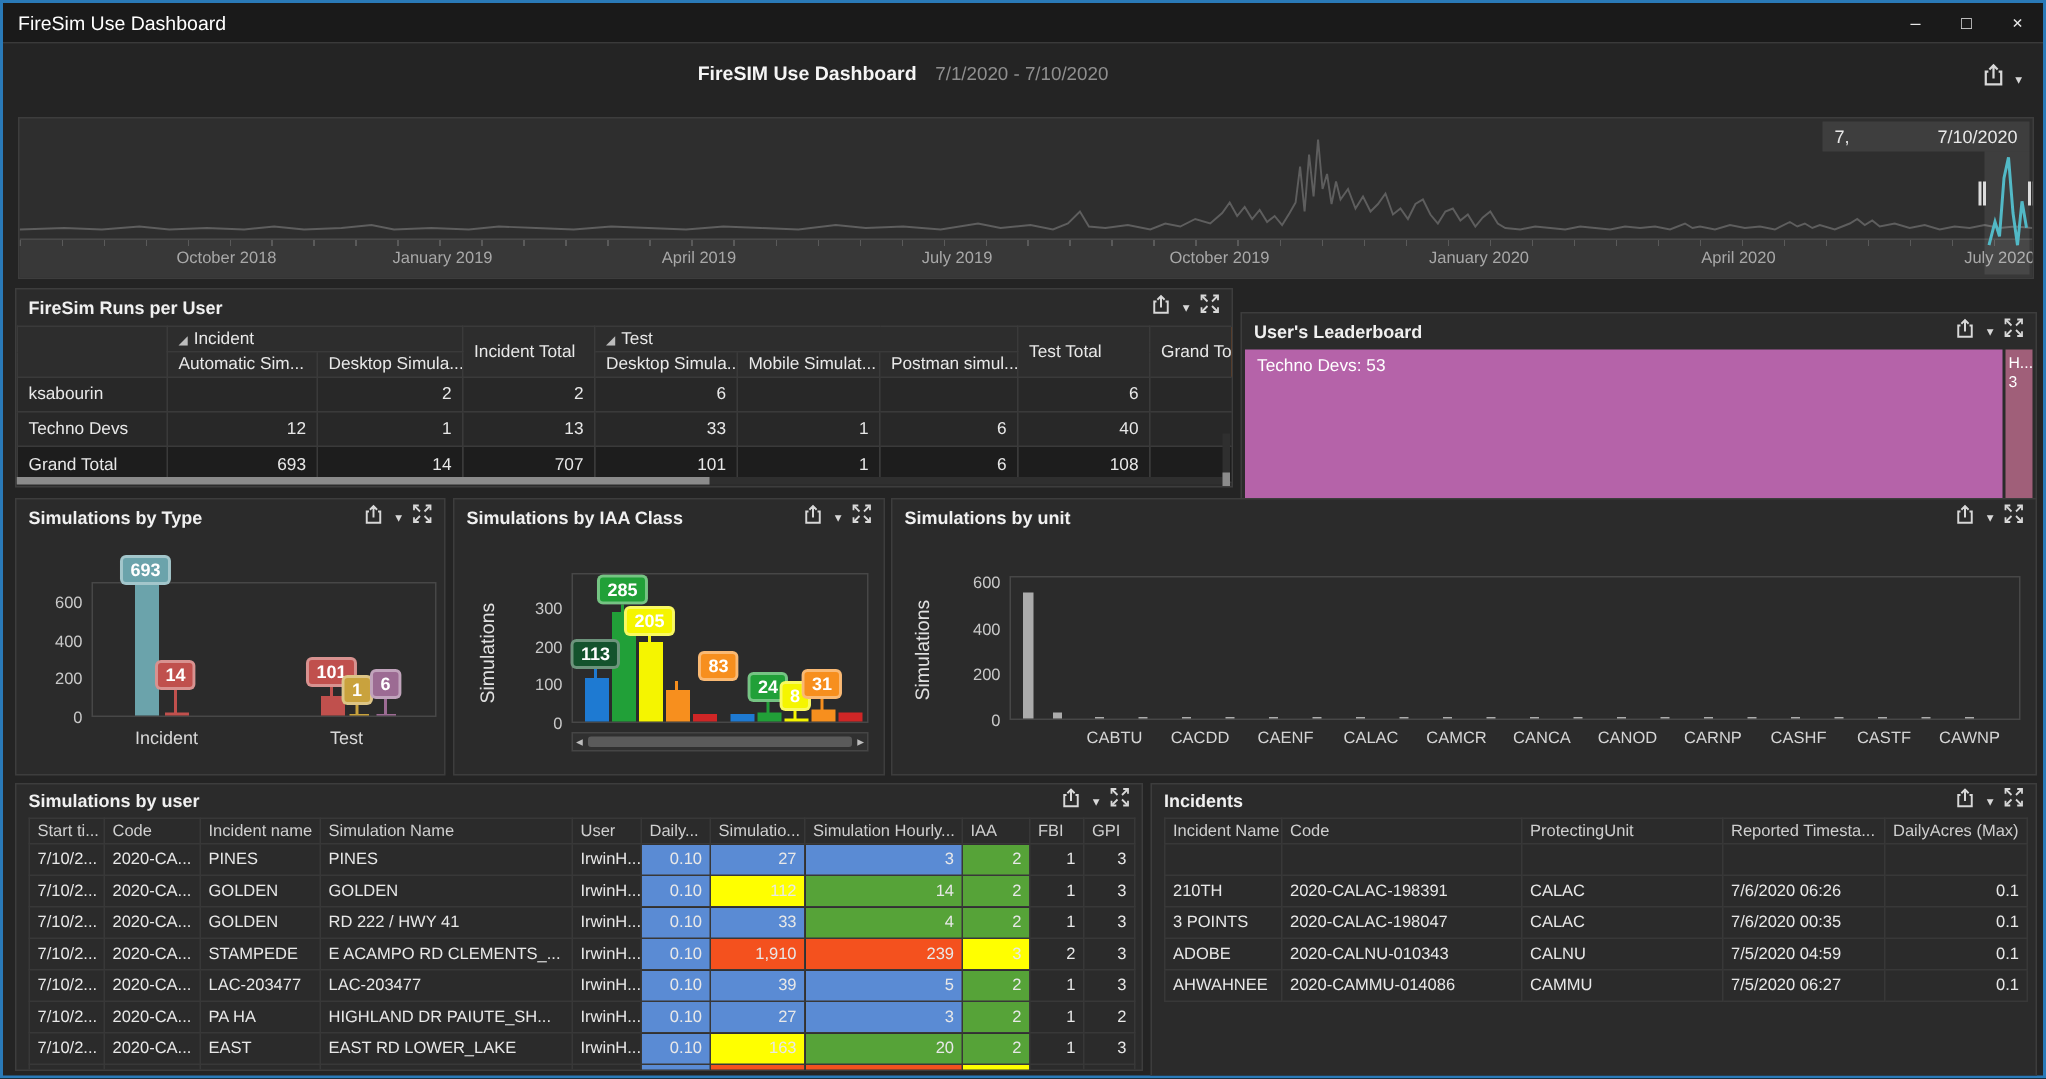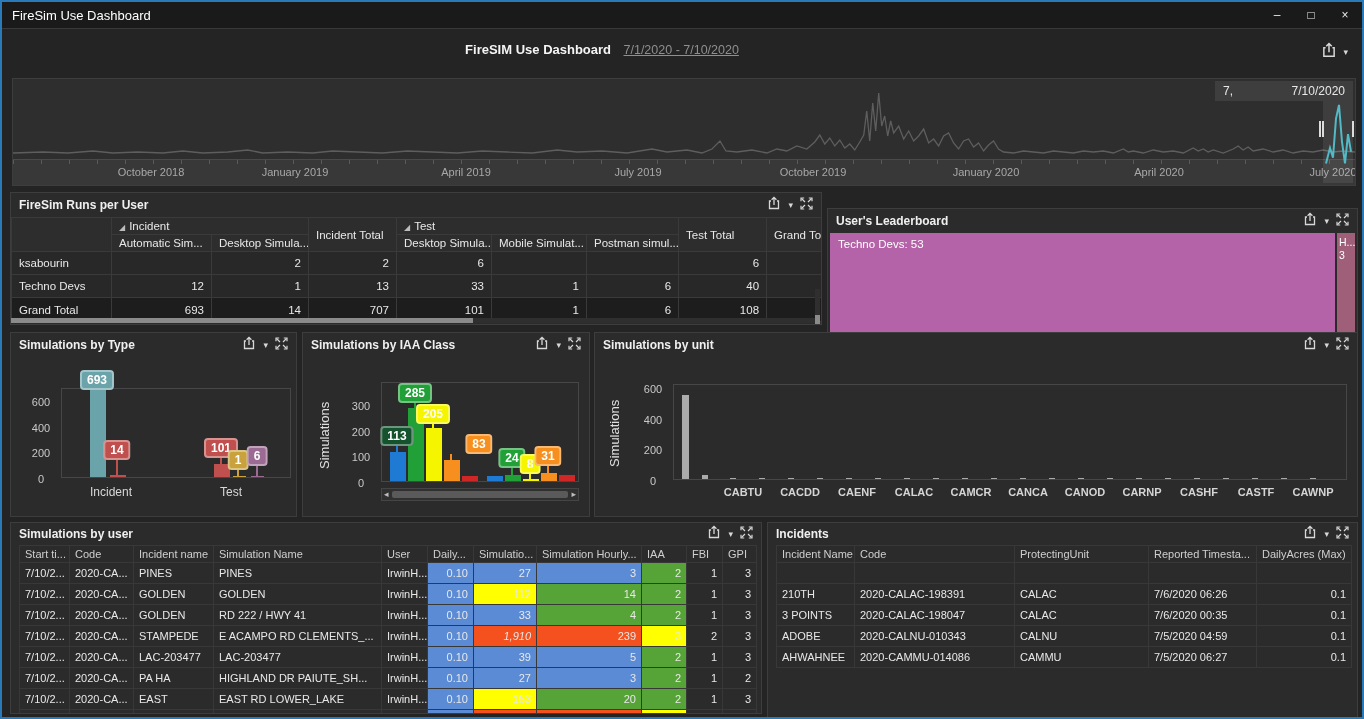--- a/index.html
+++ b/index.html
@@ -5,21 +5,21 @@
   html,body{margin:0;padding:0;background:#111;font-family:"Liberation Sans",sans-serif;}
   .window{position:relative;width:1364px;height:719px;background:#242424;border:2px solid #2a7ab8;box-sizing:border-box;overflow:hidden;color:#e8e8e8;}
   
   .titlebar{position:absolute;left:0;top:0;right:0;height:26px;background:#1a1a1a;display:flex;align-items:center;justify-content:space-between;border-bottom:1px solid #3a3a3a;}
   .tb-title{font-size:13px;color:#fff;padding-left:10px;}
   .tb-ctrls{display:flex;align-items:center;gap:0;}
   .tb-btn{width:34px;text-align:center;font-size:12px;color:#e8e8e8;cursor:default;}
   
   .dash-head{position:absolute;left:0;top:38px;width:1200px;text-align:center;}
   .dash-title{font-weight:bold;font-size:13px;color:#f5f5f5;}
-  .dash-range{font-size:12.5px;color:#8f8f8f;margin-left:8px;text-decoration:underline;}
+  .dash-range{font-size:12.5px;color:#8f8f8f;margin-left:8px;}
   .head-icons{position:absolute;right:14px;top:40px;display:flex;align-items:center;gap:6px;}
   .caret{font-size:9px;color:#d8d8d8;}
   
   .timeline{position:absolute;left:10px;top:76px;width:1344px;height:108px;background:#2e2e2e;border:1px solid #3d3d3d;box-sizing:border-box;overflow:hidden;}
   .tl-plot{position:absolute;left:0;top:0;width:100%;height:80px;}
   .tl-band{position:absolute;left:0;top:80px;width:100%;height:28px;background:#383838;border-top:1px solid #4a4a4a;}
   .tl-ticks{position:absolute;left:0;top:0;width:100%;height:4px;background:repeating-linear-gradient(90deg,#5a5a5a 0 1px,transparent 1px 28px);}
   .tl-label{position:absolute;top:7px;transform:translateX(-50%);font-size:11px;color:#a8a8a8;white-space:nowrap;}
   .tl-datestrip{position:absolute;right:2px;top:2px;width:138px;height:20px;background:#3e3e3e;display:flex;align-items:center;justify-content:space-between;padding:0 8px;box-sizing:border-box;font-size:12px;color:#e8e8e8;}
   .tl-selection{position:absolute;right:2px;top:22px;bottom:2px;width:30px;background:rgba(255,255,255,.08);}
@@ -44,29 +44,29 @@
   .scroll-h .thumb{position:absolute;left:0;top:0;height:5px;width:462px;background:#8b8b8b;}
   .scroll-v{position:absolute;right:1px;top:72px;width:5px;height:60px;background:#2f2f2f;}
   .scroll-v .thumb{position:absolute;left:0;bottom:0;width:5px;height:34px;background:#8b8b8b;}
   
   .lb-wrap{position:absolute;left:2px;top:24px;right:2px;bottom:3px;display:flex;gap:2px;}
   .lb-big{flex:1;padding:5px 8px;font-size:11.5px;color:#fff;box-sizing:border-box;}
   .lb-small{width:18px;padding:3px 2px;font-size:10.5px;color:#fff;box-sizing:border-box;line-height:13px;}
   
   .plotframe{position:absolute;border:1px solid #474747;box-sizing:border-box;}
   .bar{position:absolute;bottom:0;}
-  .ytick{position:absolute;text-align:center;font-size:11px;color:#c8c8c8;width:28px;}
+  .ytick{position:absolute;text-align:right;font-size:11px;color:#c8c8c8;width:28px;}
   .catlabel{position:absolute;text-align:center;font-size:12px;color:#d8d8d8;}
   .badge{position:absolute;transform:translateX(-50%);padding:1px 5px;border-radius:4px;border:2px solid rgba(255,255,255,.38);font-size:12px;font-weight:bold;color:#fff;line-height:14px;z-index:3;white-space:nowrap;}
   .conn{position:absolute;width:2px;z-index:2;}
   .ylabel{position:absolute;writing-mode:vertical-rl;transform:rotate(180deg);font-size:13px;color:#e0e0e0;text-align:center;}
   .chart-scroll{position:absolute;height:13px;background:#303030;border:1px solid #454545;box-sizing:border-box;display:flex;align-items:center;justify-content:space-between;padding:0 2px;}
   .chart-scroll .arrow{font-size:9px;color:#bdbdbd;line-height:11px;}
   .chart-scroll .thumb{flex:1;height:7px;margin:0 3px;background:#5a5a5a;border-radius:2px;}
-  .unit-cat{position:absolute;transform:translateX(-50%);font-size:11px;color:#d5d5d5;white-space:nowrap;font-weight:bold;}
+  .unit-cat{position:absolute;transform:translateX(-50%);font-size:11px;color:#d5d5d5;white-space:nowrap;}
   
   .dtable{font-size:11px;}
   .dtable td{border:1px solid #383838;padding:0 5px;white-space:nowrap;overflow:hidden;color:#e8e8e8;height:20px;}
   .dtable .hd td{color:#cfcfcf;background:#2b2b2b;height:16px;}
   .dtable .num{text-align:right;}
   .dtable .part td{height:8px;line-height:0;font-size:0;padding:0 5px;}
 </style>
 </head>
 <body>
 
@@ -468,21 +468,21 @@
         <td class="num">1</td>
         <td class="num">3</td>
       </tr>
       <tr>
         <td>7/10/2...</td>
             <td>2020-CA...</td>
             <td>STAMPEDE</td>
             <td>E ACAMPO RD  CLEMENTS_...</td>
             <td>IrwinH...</td>
         <td class="num" style="background-color: rgb(90, 139, 212);">0.10</td>
-        <td class="num" style="background-color: rgb(244, 81, 30); font-style: italic;">1,910</td>
+        <td class="num" style="background-color: rgb(244, 81, 30);">1,910</td>
         <td class="num" style="background-color: rgb(244, 81, 30);">239</td>
         <td class="num" style="background-color: rgb(255, 255, 0);">3</td>
         <td class="num">2</td>
         <td class="num">3</td>
       </tr>
       <tr>
         <td>7/10/2...</td>
             <td>2020-CA...</td>
             <td>LAC-203477</td>
             <td>LAC-203477</td>

